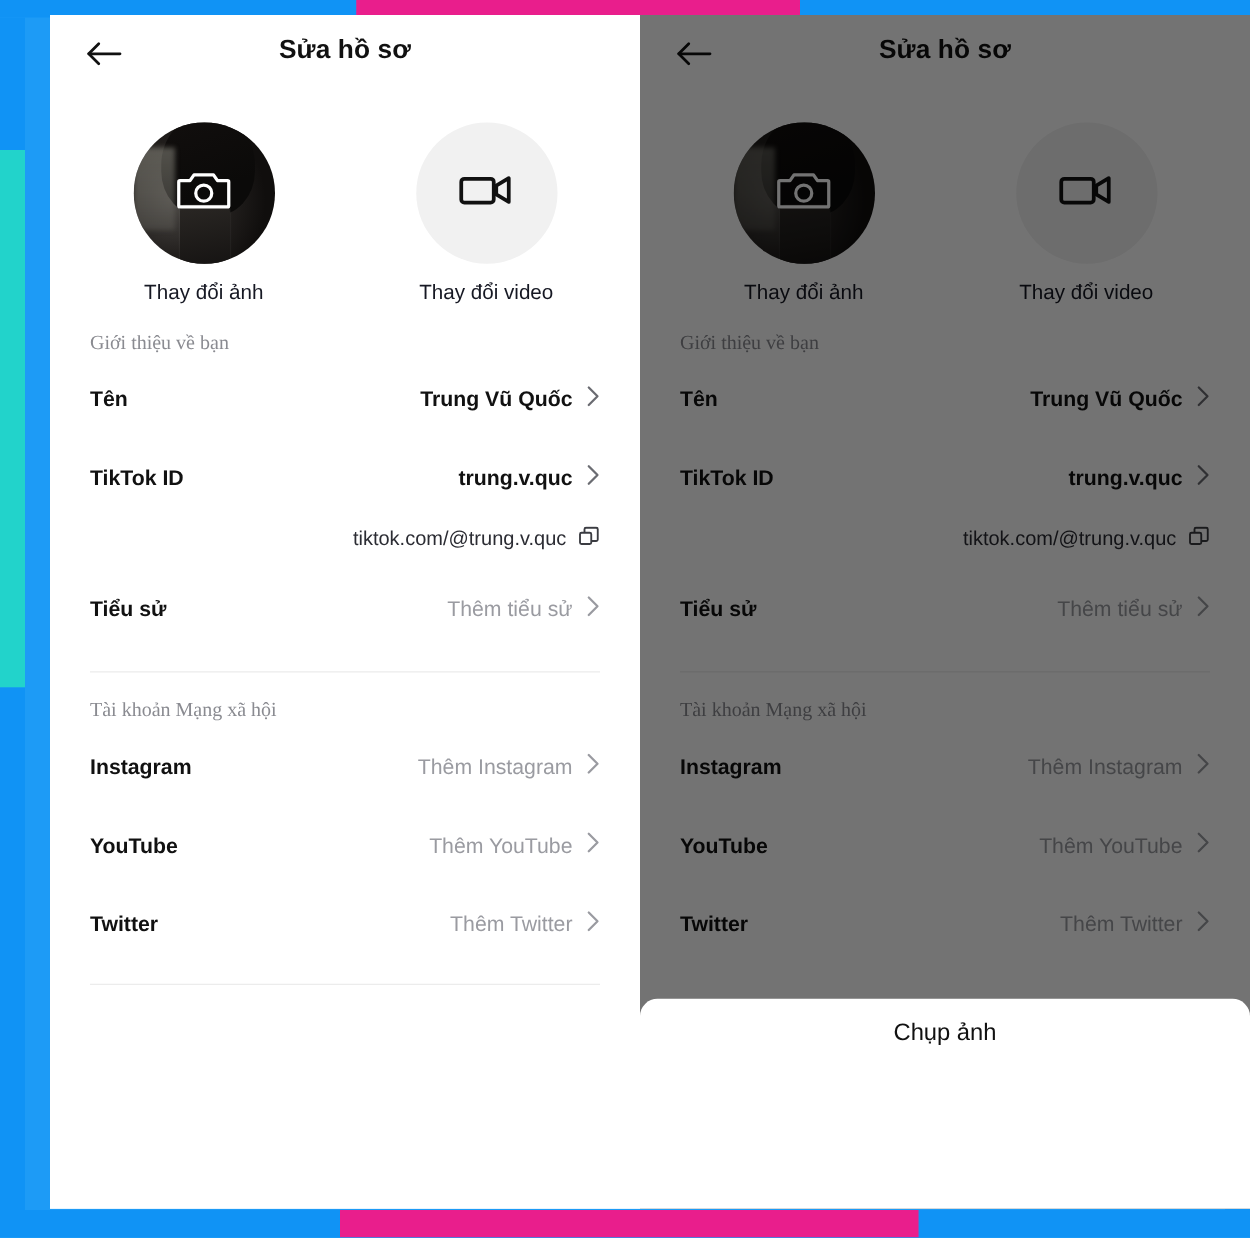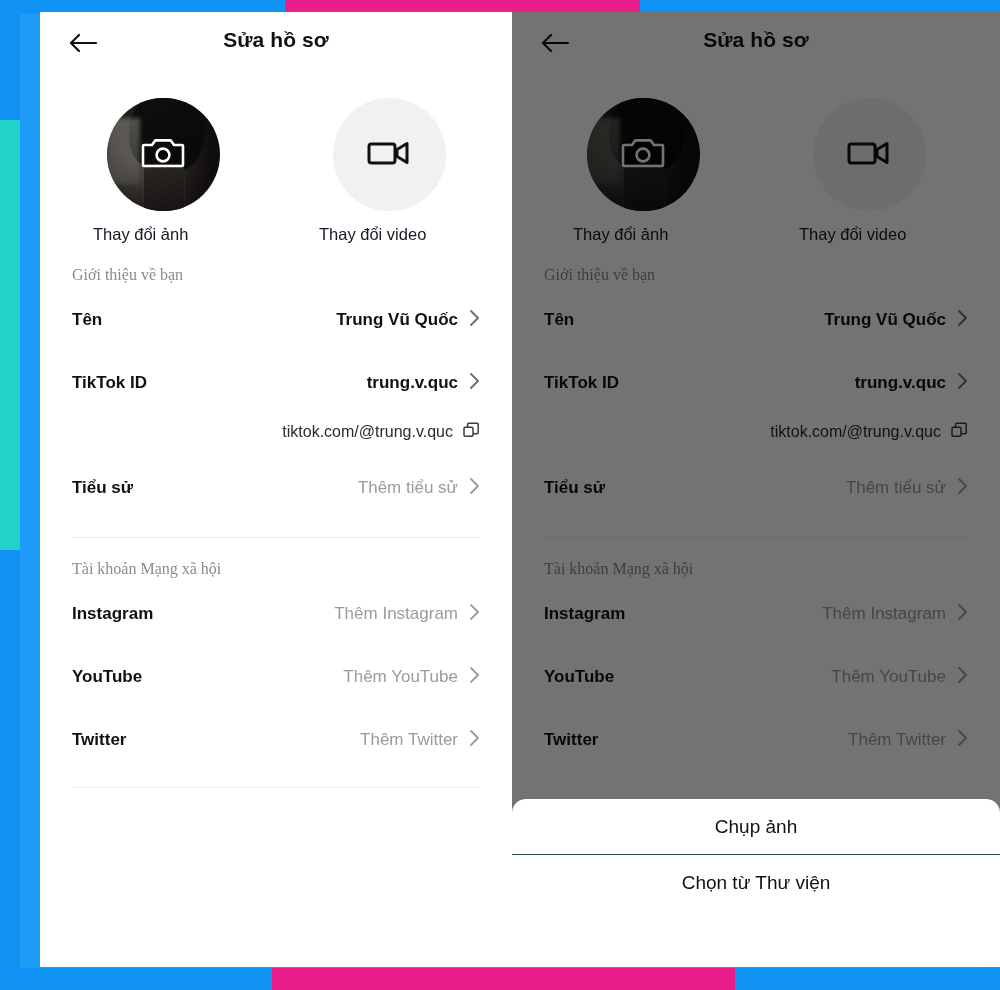--- a/index.html
+++ b/index.html
@@ -40,21 +40,21 @@
     position:absolute; left:0; right:0; top:16px;
     text-align:center; font-size:21px; font-weight:bold; color:#111;
     letter-spacing:.1px;
   }
 
   
   .media-row{
     display:flex; justify-content:center; gap:86px;
     margin-top:26px;
   }
-  .media-cell{ width:140px; text-align:left; }
+  .media-cell{ width:140px; text-align:center; }
   .circle{
     width:113px; height:113px; border-radius:50%;
     margin:0 auto; position:relative; overflow:hidden;
   }
   .circle.photo{
     background:
       radial-gradient(circle at 28% 55%, #4d4a47 0%, #23201e 42%, #100e0d 72%),
       linear-gradient(145deg,#2c2926 0%,#131110 60%,#0a0909 100%);
   }
   .circle.photo::before{ 
@@ -109,21 +109,21 @@
     z-index:20; pointer-events:none;
   }
 
   
   #sheet{
     position:absolute; left:0; right:0; bottom:0; height:168px;
     background:#fff; border-radius:14px 14px 0 0; z-index:30; overflow:hidden;
   }
   .sheet-item{
     height:56px; display:flex; align-items:center; justify-content:center;
-    font-size:19px; color:#111; border-bottom:1px solid #14532d;
+    font-size:19px; color:#111; border-bottom:4px solid #14532d;
   }
   .sheet-item:last-child{ border-bottom:none; }
 </style>
 </head>
 <body>
 
 <div id="frame">
 
   <div class="band blue" style="left:0;top:0;width:285px;height:14px;"></div>
   <div class="band pink" style="left:285px;top:0;width:355px;height:14px;"></div>
@@ -404,17 +404,16 @@
                 </svg>
             </span>
           </span>
         </div>
       </div>
 
       <div id="dim"></div>
 
       <div id="sheet">
         <div class="sheet-item">Chụp ảnh</div>
-        <div class="sheet-item">Chọn từ Thư viện</div>
       </div>
     </div>
   </div>
 </div>
 
 </body></html>

